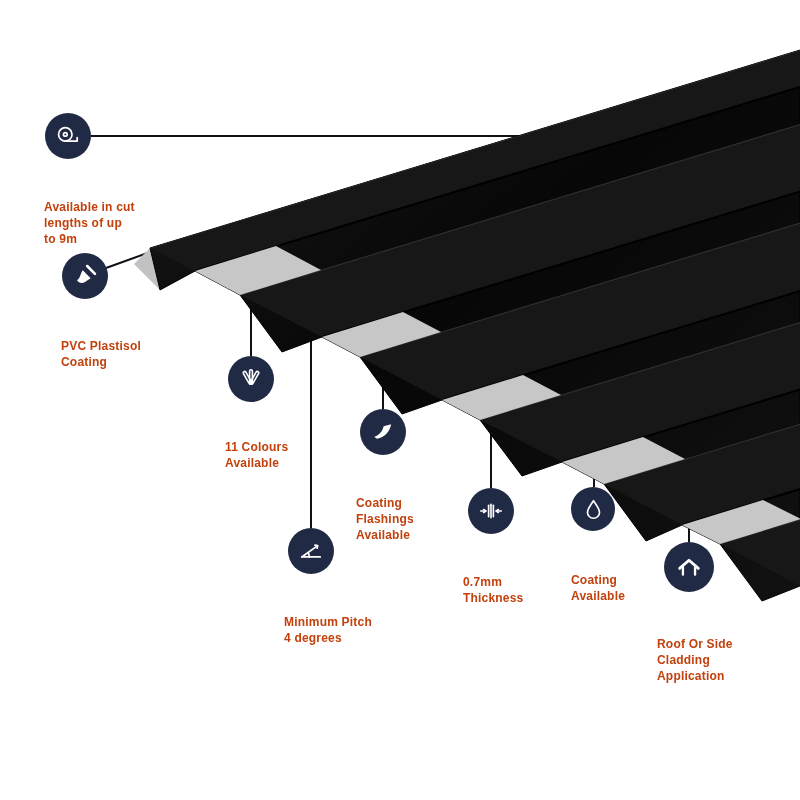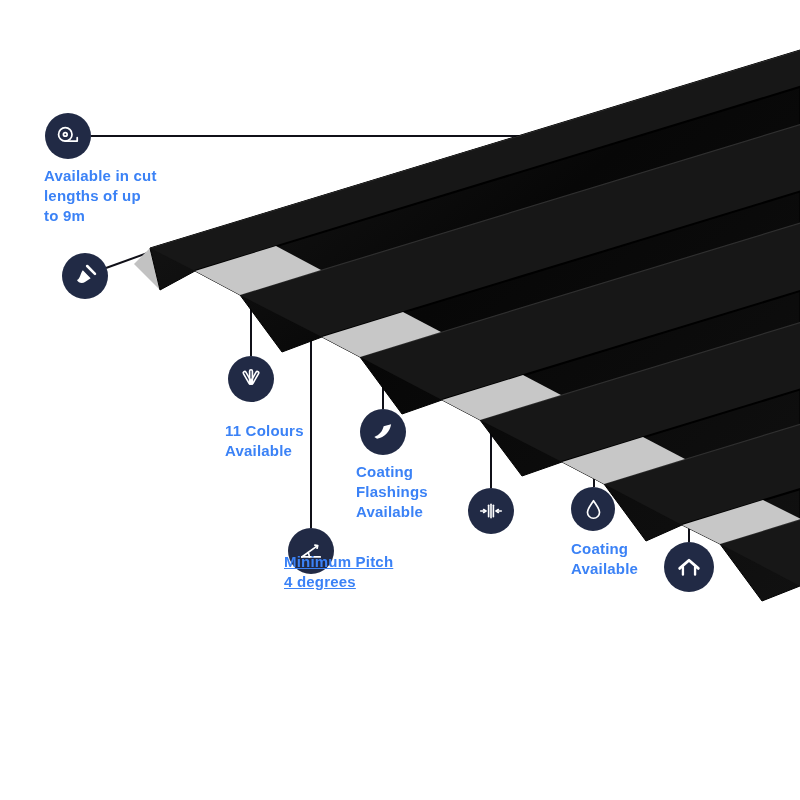--- a/index.html
+++ b/index.html
@@ -10,22 +10,22 @@
   }
   .stage{position:absolute;inset:0;}
   svg.scene{position:absolute;left:0;top:0;}
   .icon-circle{
     position:absolute;background:#212a45;border-radius:50%;
     display:flex;align-items:center;justify-content:center;
     box-sizing:border-box;
   }
   .label{
     position:absolute;
-    color:#3b82f6;font-size:15px;line-height:1.32;font-weight:600;
-    letter-spacing:.2px;white-space:pre-line;
+    color:#c2410c;font-size:12px;line-height:1.32;font-weight:600;
+    letter-spacing:.2px;white-space:pre-line;margin-top:34px;
   }
 </style>
 </head>
 <body>
 
 <div class="stage">
 
   <svg class="scene" width="800" height="800" viewBox="0 0 800 800">
     <defs>
       <linearGradient id="sheetGrad" x1="0" y1="0" x2="1" y2="1">
@@ -96,75 +96,82 @@
   <div class="label" style="left:44px;top:166px;">Available in cut
 lengths of up
 to 9m</div>
 
   <div class="icon-circle" style="left:62px;top:253px;width:46px;height:46px;">
     <svg width="26" height="26" viewBox="0 0 24 24" fill="none" stroke="#ffffff" stroke-linecap="round" stroke-linejoin="round">
       <path d="M14,2.8 L21.2,10" stroke-width="2.4"></path>
       <path d="M10,6.8 L17.2,14 L12,17.6 C9.6,19.4 5.8,18.6 4.6,15.8 C7.6,14.8 7.6,10 10,6.8 Z" fill="#ffffff" stroke="none"></path>
     </svg>
   </div>
+  <div class="label" style="left:61px;top:305px;">PVC Plastisol
+Coating</div>
 
   <div class="icon-circle" style="left:228px;top:356px;width:46px;height:46px;">
     <svg width="26" height="26" viewBox="0 0 24 24" fill="none" stroke="#ffffff" stroke-width="1.5" stroke-linejoin="round">
       <g transform="rotate(-30 12 16.5)">
           <rect x="10.7" y="3.5" width="2.6" height="13" rx="1.3"></rect>
         </g>
       <g transform="rotate(30 12 16.5)">
           <rect x="10.7" y="3.5" width="2.6" height="13" rx="1.3"></rect>
         </g>
       <rect x="10.7" y="3.5" width="2.6" height="13" rx="1.3"></rect>
     </svg>
   </div>
-  <div class="label" style="left:225px;top:421px;">11 Colours
+  <div class="label" style="left:225px;top:406px;">11 Colours
 Available</div>
 
   <div class="icon-circle" style="left:360px;top:409px;width:46px;height:46px;">
     <svg width="26" height="26" viewBox="0 0 24 24" fill="none" stroke-linejoin="round">
       <path d="M4,16.5 C8.5,15 11.5,11.5 12.6,6.8 L19.5,4.8 C18.3,11.8 13.5,16.6 6.5,18.3 Z" fill="#ffffff"></path>
     </svg>
   </div>
   <div class="label" style="left:356px;top:462px;">Coating
 Flashings
 Available</div>
 
   <div class="icon-circle" style="left:288px;top:528px;width:46px;height:46px;">
     <svg width="26" height="26" viewBox="0 0 24 24" fill="none" stroke="#ffffff" stroke-width="1.6" stroke-linecap="round" stroke-linejoin="round">
       <path d="M3.5,17.5 H20.5"></path>
       <path d="M3.5,17.5 L17.5,7.5"></path>
       <path d="M10.5,17.5 A7,7 0 0,0 9.2,13.5"></path>
       <path d="M15.6,6.6 L18.2,7 L17.6,9.4"></path>
     </svg>
   </div>
-  <div class="label" style="left:284px;top:552px;text-decoration:underline;">Minimum Pitch
+  <div class="label" style="left:284px;top:581px;">Minimum Pitch
 4 degrees</div>
 
   <div class="icon-circle" style="left:468px;top:488px;width:46px;height:46px;">
     <svg width="26" height="26" viewBox="0 0 24 24" fill="none" stroke="#ffffff" stroke-width="1.5" stroke-linecap="round" stroke-linejoin="round">
       <path d="M2.5,12 H7.2"></path>
         <path d="M7.2,12 L5.2,10.6 M7.2,12 L5.2,13.4"></path>
       <path d="M21.5,12 H16.8"></path>
         <path d="M16.8,12 L18.8,10.6 M16.8,12 L18.8,13.4"></path>
       <path d="M9.8,6.8 V17.2"></path>
         <path d="M12,5.8 V18.2"></path>
         <path d="M14.2,6.8 V17.2"></path>
     </svg>
   </div>
+  <div class="label" style="left:463px;top:541px;">0.7mm
+Thickness</div>
 
   <div class="icon-circle" style="left:571px;top:487px;width:44px;height:44px;">
     <svg width="25" height="25" viewBox="0 0 24 24" fill="none" stroke="#ffffff" stroke-width="1.6" stroke-linejoin="round">
       <path d="M12,3.6 C9.8,7 6.2,11.4 6.2,14.6 A5.8,5.8 0 0,0 17.8,14.6 C17.8,11.4 14.2,7 12,3.6 Z"></path>
     </svg>
   </div>
   <div class="label" style="left:571px;top:539px;">Coating
 Available</div>
 
   <div class="icon-circle" style="left:664px;top:542px;width:50px;height:50px;">
     <svg width="28" height="28" viewBox="0 0 24 24" fill="none" stroke="#ffffff" stroke-linecap="round" stroke-linejoin="round">
       <path d="M4,13.2 L12,6.2 L20,13.2" stroke-width="2.4"></path>
       <path d="M6.8,12.2 V18.6 M17.2,12.2 V18.6" stroke-width="2"></path>
     </svg>
   </div>
+  <div class="label" style="left:657px;top:603px;">Roof Or Side
+Cladding
+Application</div>
 
 </div>
 
 </body></html>

